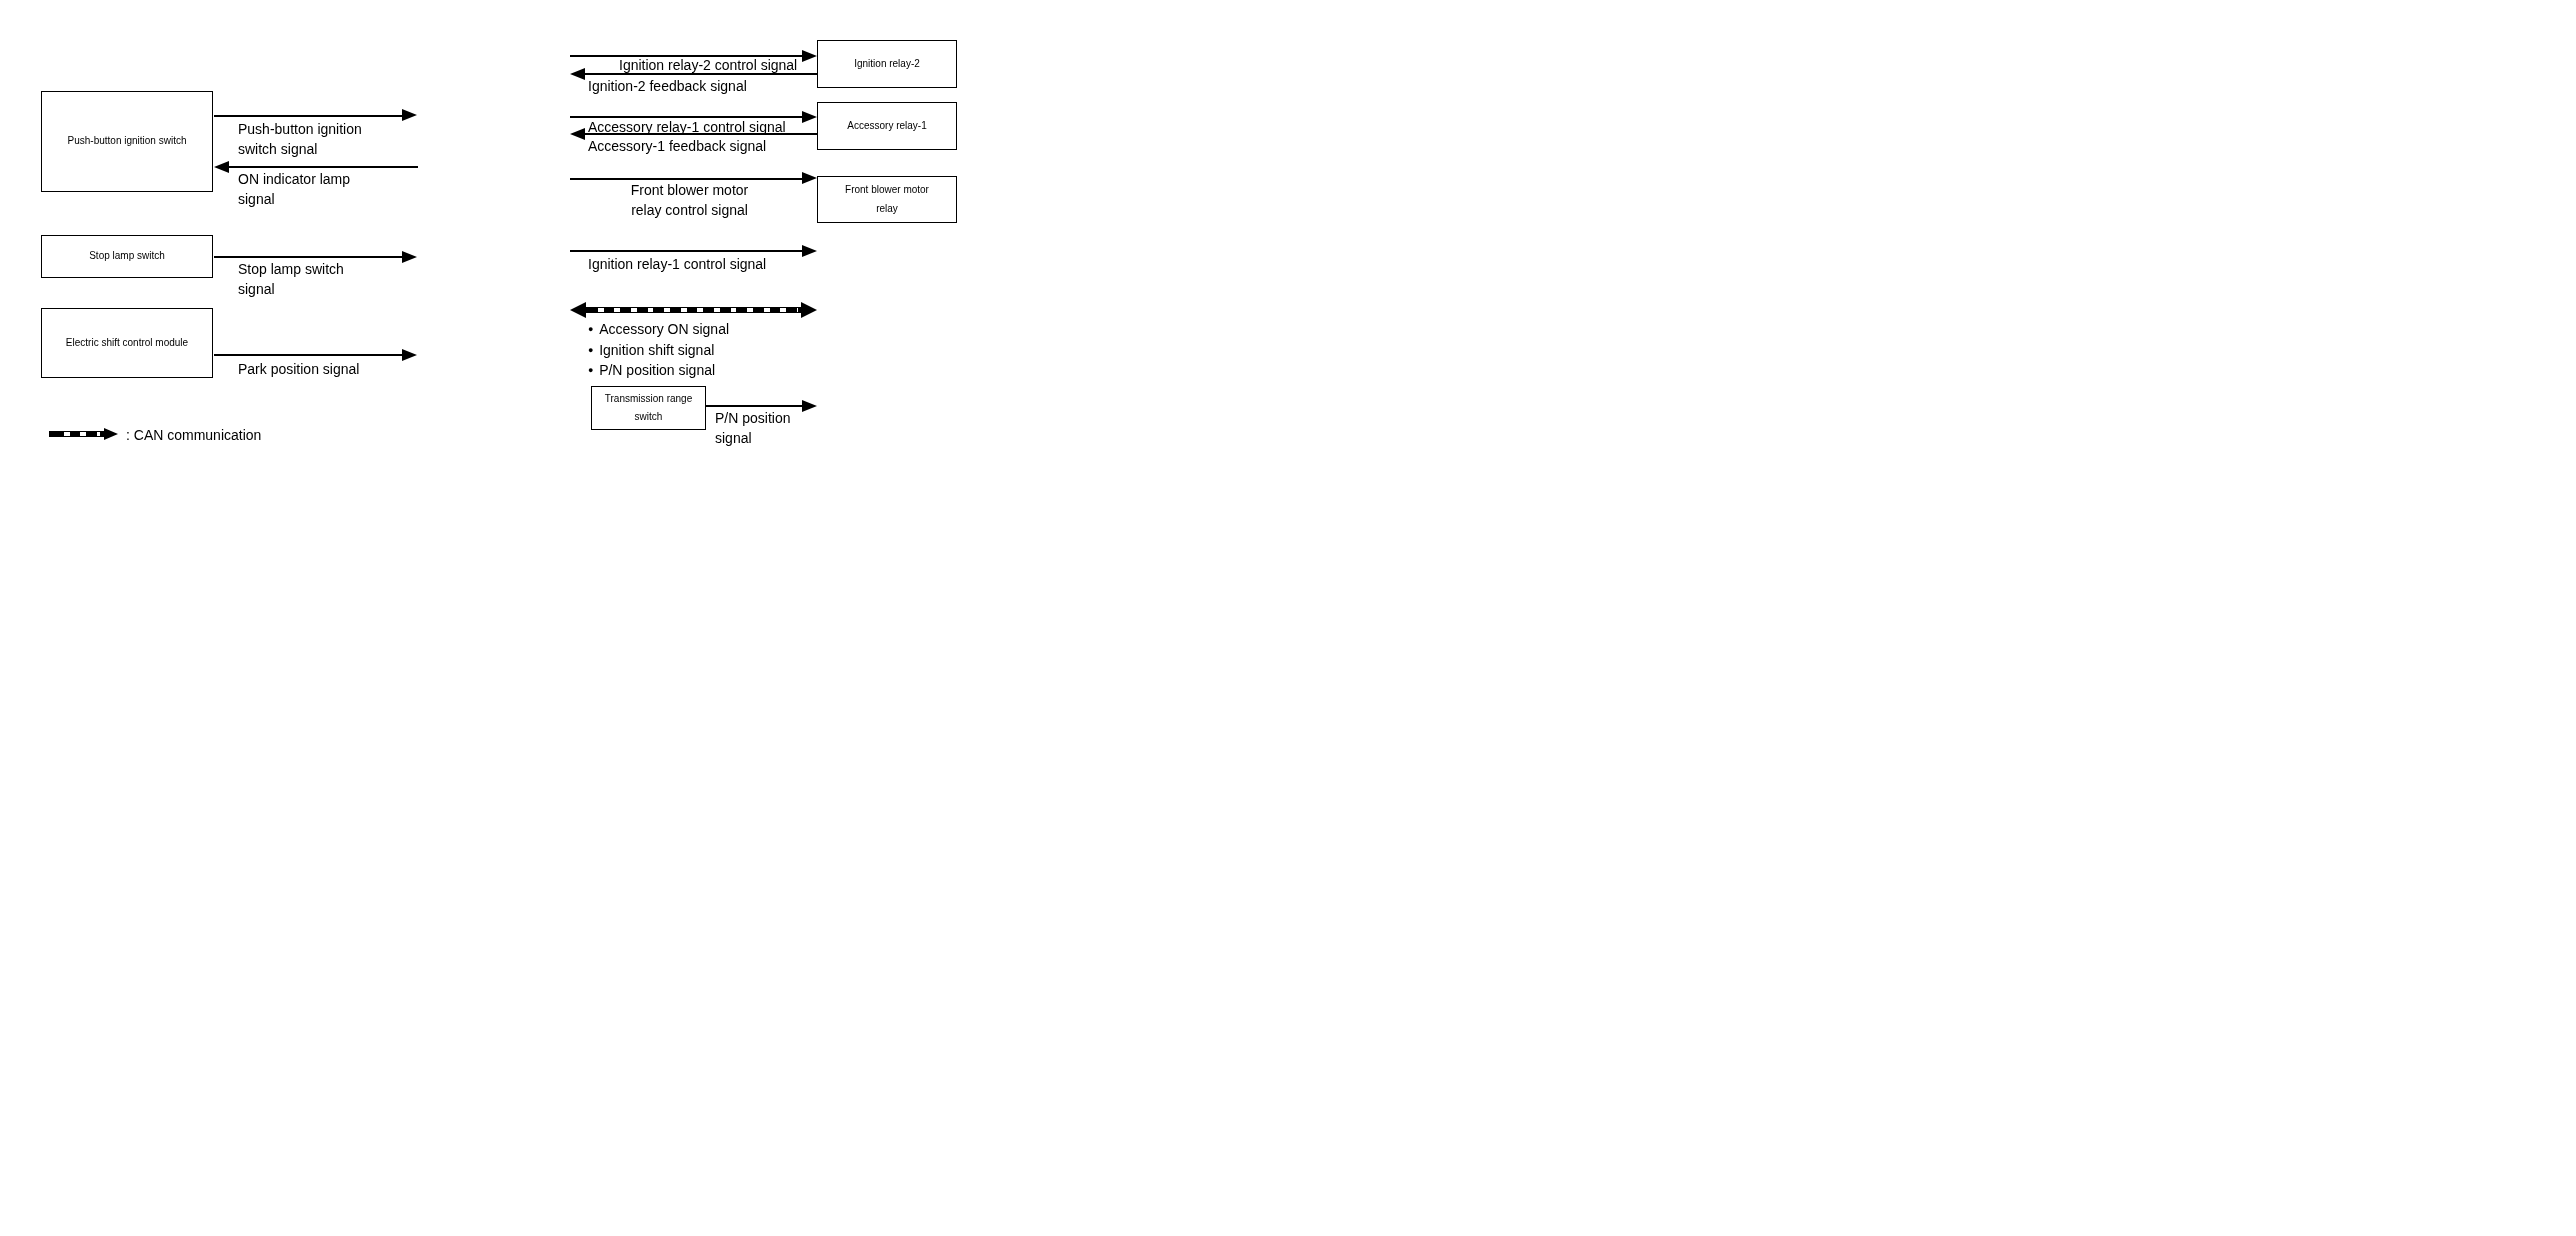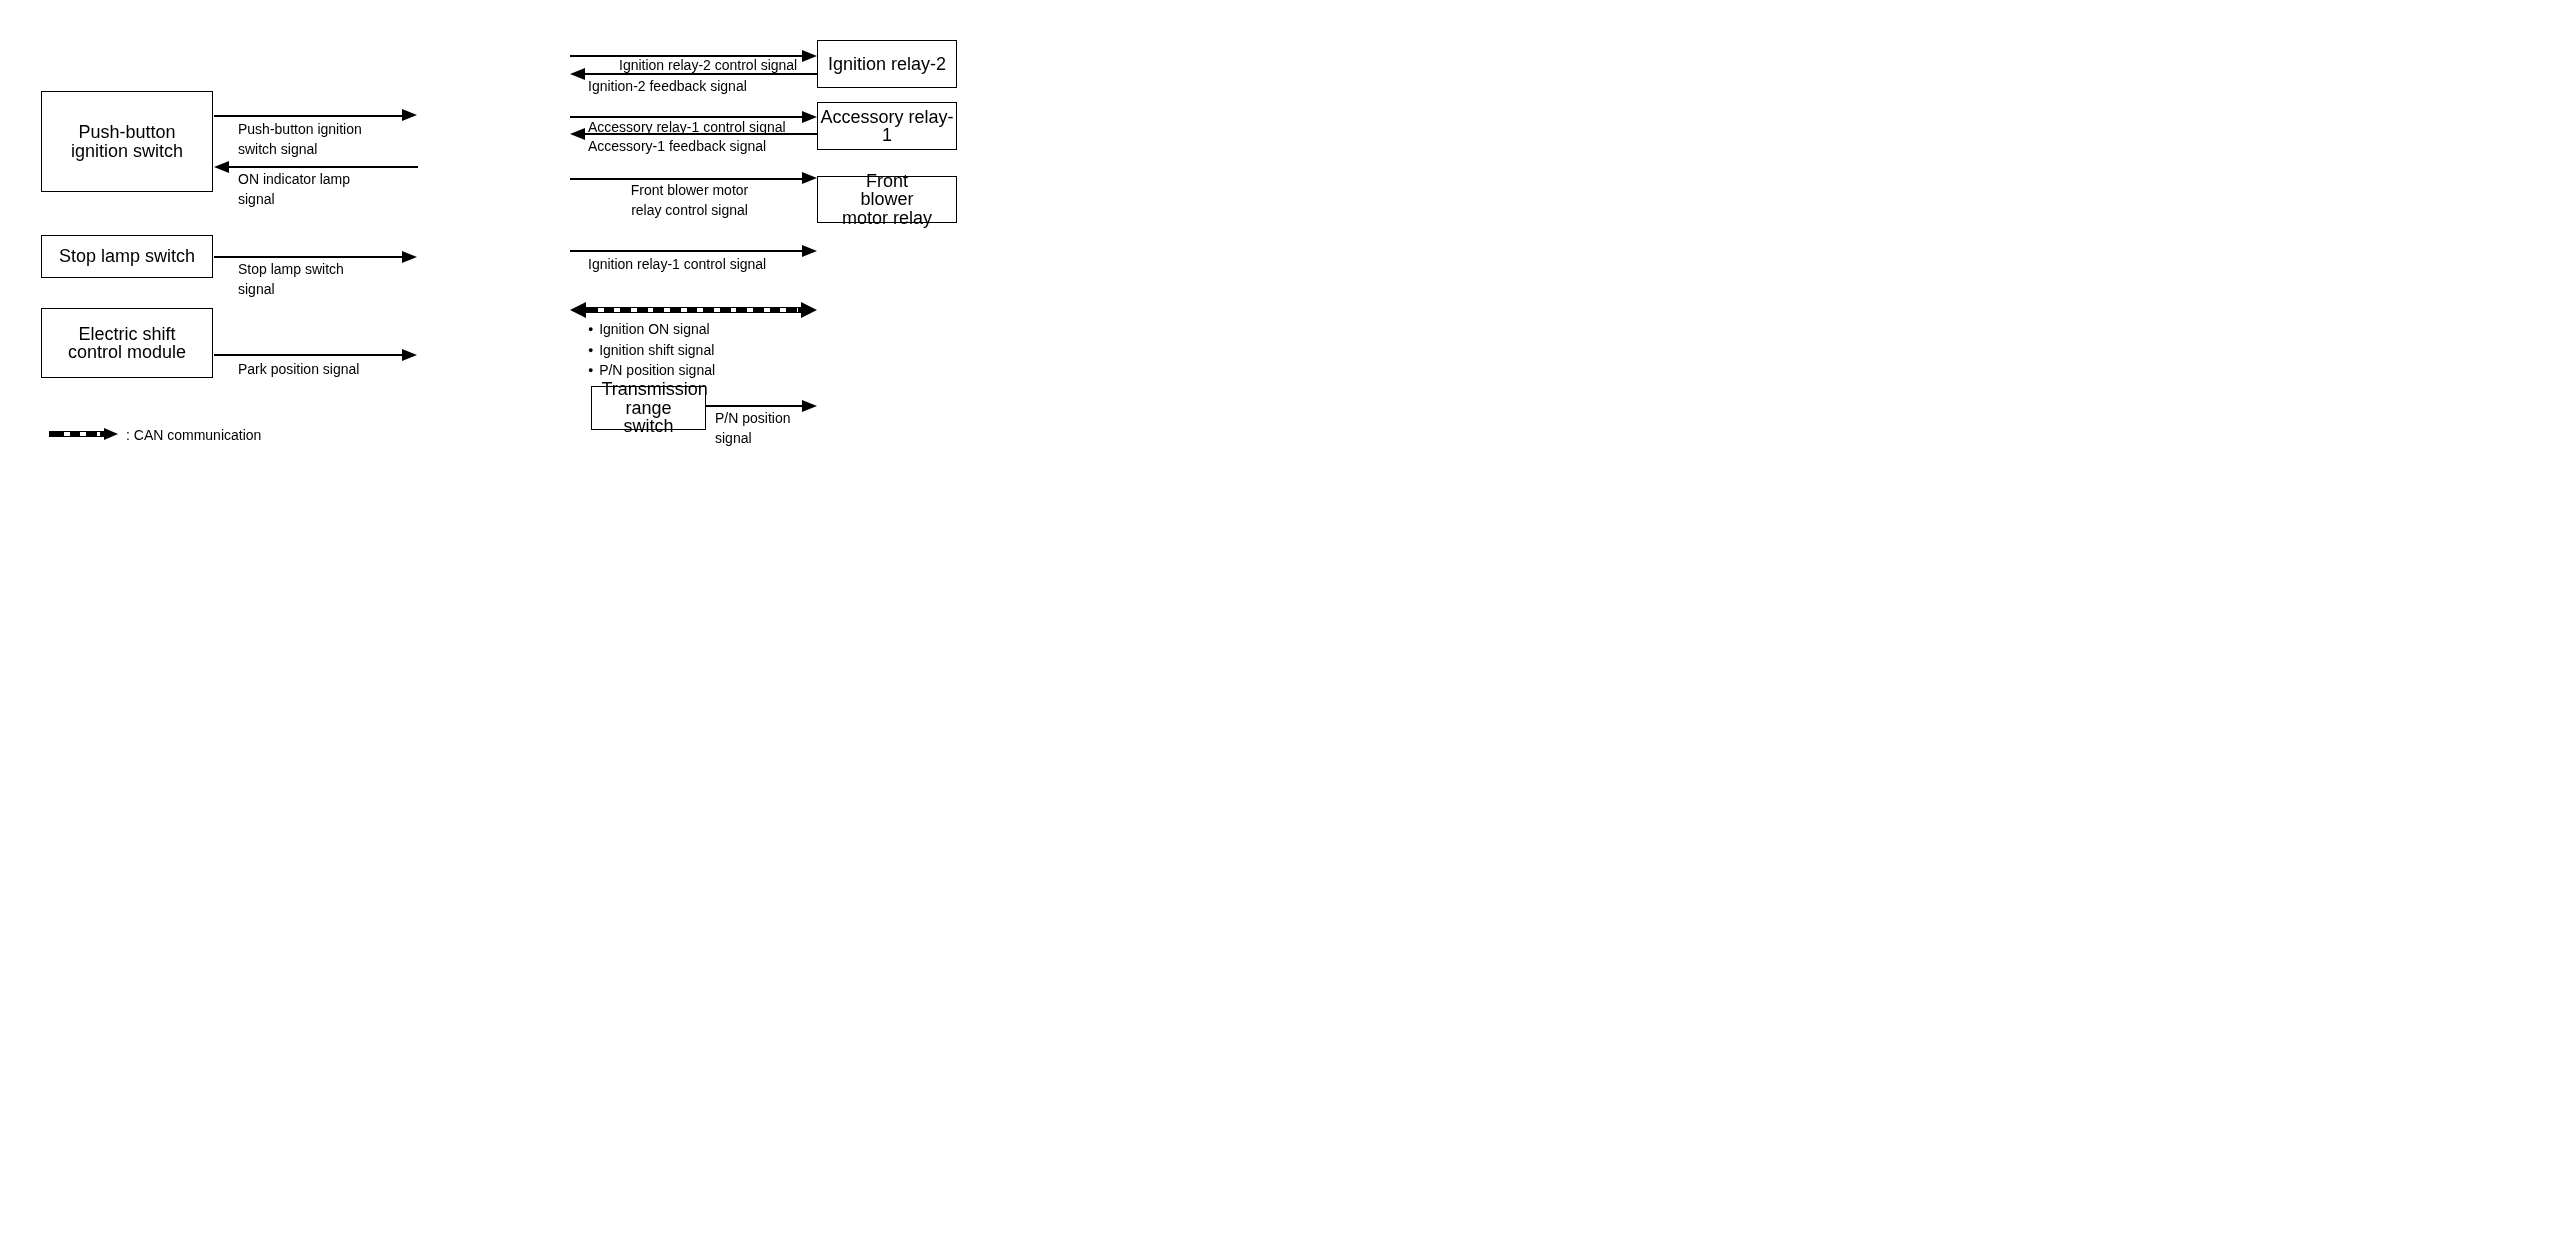--- a/index.html
+++ b/index.html
@@ -11,21 +11,21 @@
     color:#000;
     overflow:hidden;
   }
   .box{
     position:absolute;
     border:1.9px solid #000;
     background:#fff;
     box-sizing:border-box;
     display:flex;align-items:center;justify-content:center;
     text-align:center;
-    font-size:18px;line-height:18.5px;
+    font-size:10px;line-height:18.5px;
   }
   .hl{position:absolute;height:1.9px;background:#000;}
   .ah{position:absolute;width:0;height:0;border-top:6.4px solid transparent;border-bottom:6.4px solid transparent;}
   .ah.r{border-left:15.3px solid #000;}
   .ah.l{border-right:15.3px solid #000;}
   .lbl{position:absolute;font-size:14px;line-height:20px;}
   .nowrap{white-space:nowrap;}
   .center{text-align:center;}
   .can-bar{position:absolute;background:#000;}
   .can-bar::after{
@@ -113,21 +113,21 @@
   <div class="hl" style="left:570px;top:250px;width:232px;"></div>
   <div class="ah r" style="left:802px;top:245px;"></div>
   <div class="lbl nowrap" style="left:588px;top:254px;">Ignition relay-1 control signal</div>
 
   <div class="canh l" style="left:570px;top:302px;"></div>
   <div class="can-bar" style="left:583px;top:307px;width:219px;height:6.4px;"></div>
   <div class="canh r" style="left:801px;top:302px;"></div>
 
   <div class="bullet-row" style="left:588px;top:319px;">
     <span class="dot">●</span>
-    <span>Ignition ON signal</span>
+    <span>Accessory ON signal</span>
   </div>
   <div class="bullet-row" style="left:588px;top:340px;">
     <span class="dot">●</span>
     <span>Ignition shift signal</span>
   </div>
   <div class="bullet-row" style="left:588px;top:360px;">
     <span class="dot">●</span>
     <span>P/N position signal</span>
   </div>
 

